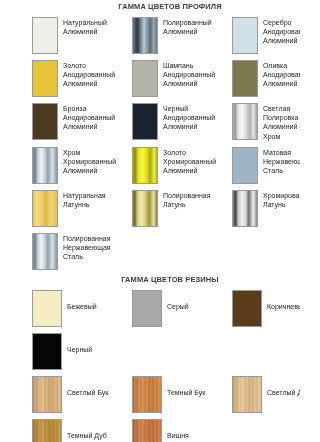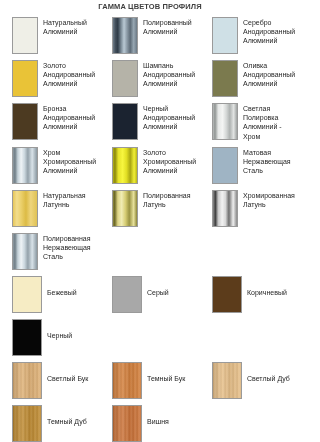--- a/index.html
+++ b/index.html
@@ -11,20 +11,21 @@
     height: 442px;
     background: #ffffff;
     font-family: "Liberation Sans", sans-serif;
     overflow: hidden;
     position: relative;
   }
   #catalog {
     width: 300px;
     height: 384px;
     position: relative;
+    margin-left: 20px;
   }
   .section-title {
     text-align: center;
     font-size: 7.5px;
     font-weight: bold;
     color: #3f3f3f;
     letter-spacing: 0.1px;
     line-height: 10px;
     height: 12px;
     padding-top: 2px;
@@ -132,20 +133,21 @@
       </div>
       <div class="cell profile">
         <div class="swatch" style="background: linear-gradient(to right, rgb(141, 141, 141) 0%, rgb(63, 63, 63) 10%, rgb(201, 201, 201) 22%, rgb(242, 242, 242) 38%, rgb(217, 217, 217) 52%, rgb(111, 111, 111) 66%, rgb(239, 239, 239) 84%, rgb(138, 138, 138) 100%);"></div>
         <div class="label">Хромированная Латунь</div>
       </div>
       <div class="cell profile">
         <div class="swatch" style="background: linear-gradient(to right, rgb(143, 155, 162) 0%, rgb(111, 125, 134) 8%, rgb(195, 208, 215) 20%, rgb(238, 243, 246) 34%, rgb(203, 215, 222) 48%, rgb(147, 161, 170) 62%, rgb(216, 226, 232) 80%, rgb(139, 153, 162) 100%);"></div>
         <div class="label">Полированная Нержавеющая Сталь</div>
       </div>
     </div>
+    <div class="section-title">ГАММА ЦВЕТОВ РЕЗИНЫ</div>
     <div class="grid">
       <div class="cell rubber">
         <div class="swatch" style="background: rgb(246, 236, 196);"></div>
         <div class="label">Бежевый</div>
       </div>
       <div class="cell rubber">
         <div class="swatch" style="background: rgb(168, 168, 168);"></div>
         <div class="label">Серый</div>
       </div>
       <div class="cell rubber">

